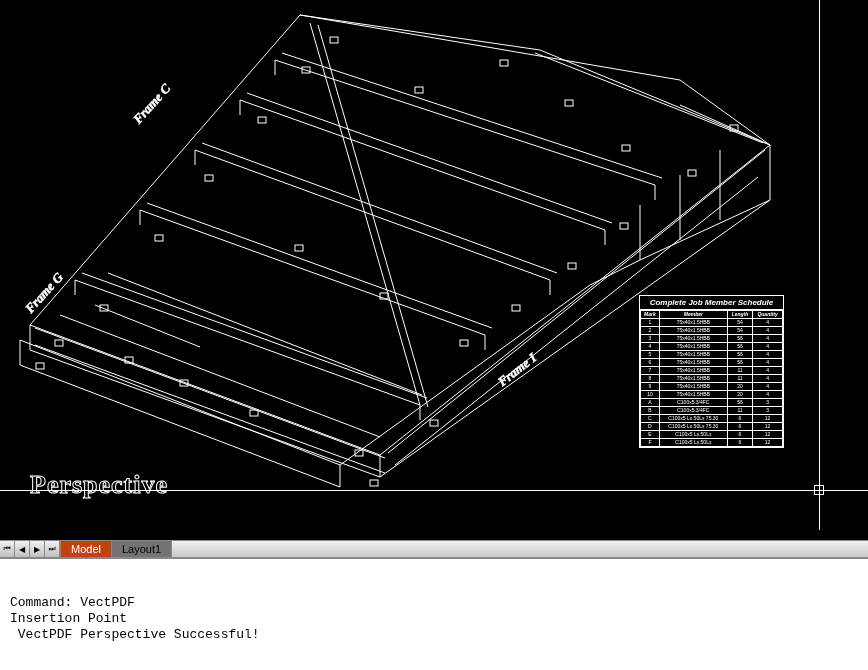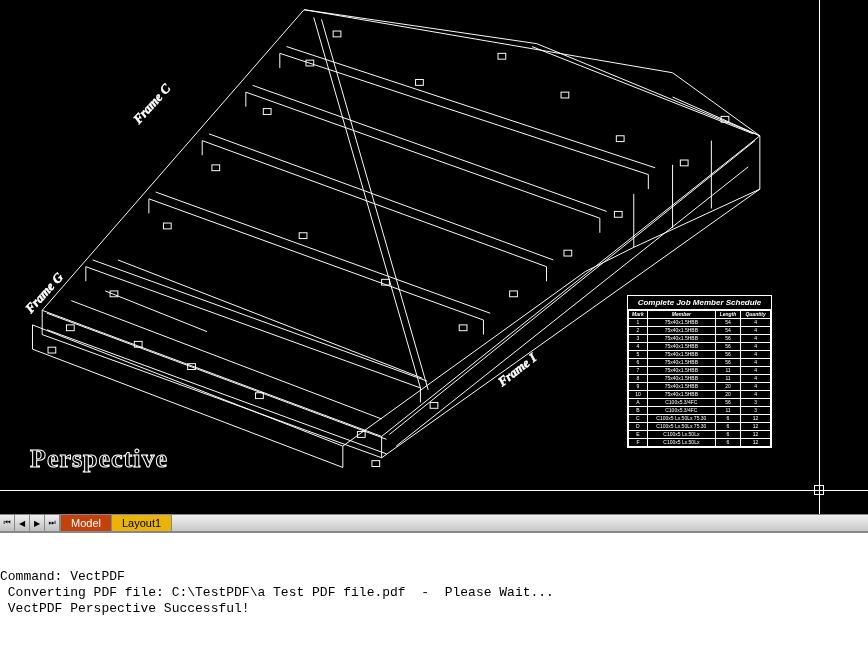--- a/index.html
+++ b/index.html
@@ -40,21 +40,21 @@
   position: absolute;
   color: #fff;
   font-family: "Times New Roman", serif;
   font-style: italic;
   font-weight: bold;
   font-size: 13px;
   -webkit-text-stroke: 0.5px #fff;
 }
 .schedule-box {
   position: absolute;
-  right: 96px;
+  right: 84px;
   top: 295px;
   width: 145px;
   border: 1px solid #fff;
   color: #fff;
   font-size: 6px;
 }
 .schedule-title {
   padding: 2px;
   text-align: center;
   font-style: italic;
@@ -128,41 +128,41 @@
   color: #000;
   cursor: pointer;
 }
 .tab {
   height: 100%;
   padding: 0 10px;
   font-size: 11px;
   display: flex;
   align-items: center;
   border-right: 1px solid #888;
-  background: #eab308;
+  background: #737373;
   cursor: pointer;
   position: relative;
 }
 .tab.active {
   background: #c2410c;
   color: #fff;
 }
 .tab-spacer {
   flex: 1;
   height: 100%;
   background: linear-gradient(#f0f0f0, #c8c8c8);
 }
 .command-area {
   background: #fff;
   color: #000;
   font-family: "Courier New", monospace;
   font-size: 13px;
-  padding: 4px 0;
+  padding: 4px 10px;
   line-height: 16px;
-  height: 138px;
+  height: 112px;
   border-top: 1px solid #888;
   white-space: pre;
 }
 .command-line {
   display: block;
 }
 </style>
 </head>
 <body>
 
@@ -385,16 +385,16 @@
     <div class="nav-btn">◀</div>
     <div class="nav-btn">▶</div>
     <div class="nav-btn">⏭</div>
   </div>
   <div class="tab active">Model</div>
   <div class="tab">Layout1</div>
   <div class="tab-spacer"></div>
 </div>
 
 <div class="command-area">
-  <div id="cmd-lines"><span class="command-line">Command: VectPDF</span><span class="command-line"> Converting PDF file: C:\TestPDF\a Test PDF file.pdf  -  Please Wait...</span><span class="command-line"> VectPDF Perspective Successful!</span></div>
+  <div id="cmd-lines"><span class="command-line">Command: VectPDF</span><span class="command-line">Insertion Point</span><span class="command-line"> VectPDF Perspective Successful!</span></div>
   
   
 </div>
 
 </body></html>

